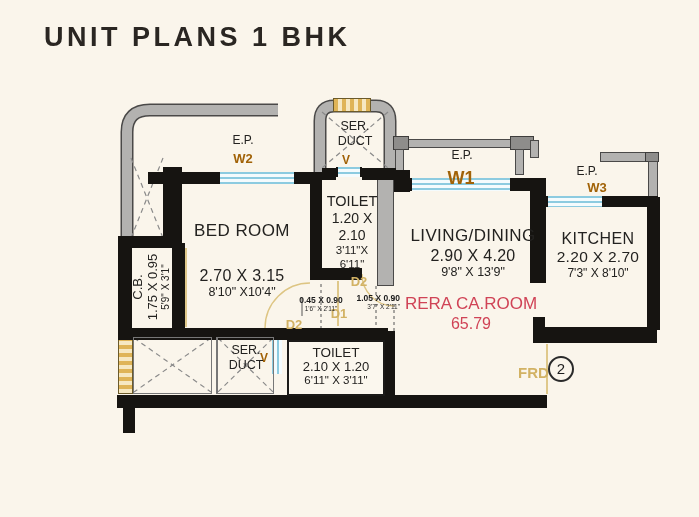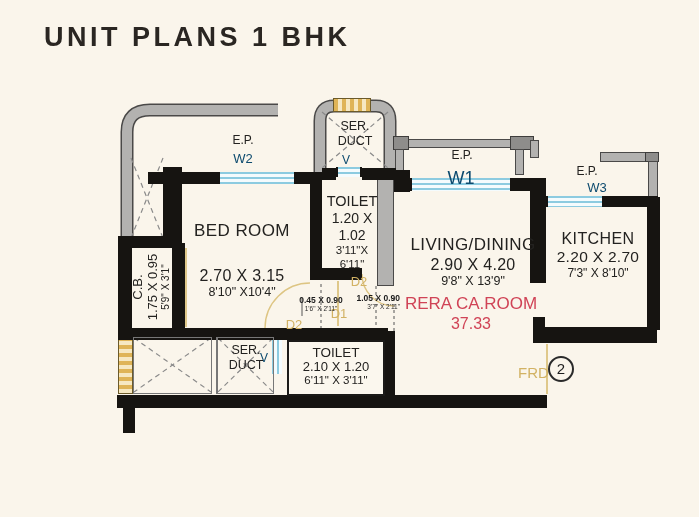--- a/index.html
+++ b/index.html
@@ -18,22 +18,22 @@
   svg.decor{position:absolute;left:0;top:0;pointer-events:none;}
   .w{position:absolute;background:#161411;}
   .g{position:absolute;background:#b3b2b0;border:1px solid #4a4948;box-sizing:border-box;}
   .gc{position:absolute;background:#8e8d8b;border:1px solid #3e3d3c;box-sizing:border-box;}
   .winh{position:absolute;background:repeating-linear-gradient(to bottom,#8ccbe0 0 2px,#f4fbfd 2px 5px);border-left:2px solid #161411;border-right:2px solid #161411;box-sizing:border-box;}
   .winv{position:absolute;background:repeating-linear-gradient(to right,#8ccbe0 0 2px,#f4fbfd 2px 5px);box-sizing:border-box;}
   .hatchv{position:absolute;background:repeating-linear-gradient(to right,#dfb457 0 4px,#f6e8c2 4px 8px);border:1px solid #6b5a2a;box-sizing:border-box;}
   .hatchh{position:absolute;background:repeating-linear-gradient(to bottom,#dfb457 0 4px,#f6e8c2 4px 8px);border:1px solid #6b5a2a;box-sizing:border-box;}
   .box{position:absolute;box-sizing:border-box;}
   .lbl{position:absolute;text-align:center;line-height:1.15;}
-  .cyan{color:#0c4a6e;font-weight:400;}
-  .tan{color:#d2b264;font-weight:400;}
+  .cyan{color:#a16207;font-weight:700;}
+  .tan{color:#d2b264;font-weight:700;}
   .red{color:#d04356;}
   .rm-name{font-size:16.5px;letter-spacing:.4px;}
   .rm-met{font-size:16px;letter-spacing:.3px;}
   .rm-imp{font-size:12.5px;}
   .rot{transform:rotate(-90deg);transform-origin:center center;}
   .badge{
     position:absolute;left:548px;top:356px;width:26px;height:26px;
     border:2px solid #2a2a2a;border-radius:50%;box-sizing:border-box;
     text-align:center;line-height:22px;font-size:15px;font-weight:500;color:#1d1d1d;
     background:transparent;
@@ -152,26 +152,26 @@
 
   <div class="lbl" style="left:162px;top:221px;width:160px;">
     <div class="rm-name" style="font-size:17px;line-height:20px;">BED ROOM</div>
     <div class="rm-met" style="line-height:19px;margin-top:25px;">2.70 X 3.15</div>
     <div class="rm-imp" style="line-height:15px;">8'10" X10'4"</div>
   </div>
 
   <div class="lbl" style="left:310px;top:193px;width:84px;">
     <div style="font-size:14.5px;line-height:17px;">TOILET</div>
     <div style="font-size:14px;line-height:17px;">1.20 X</div>
-    <div style="font-size:14px;line-height:16px;">1.02</div>
+    <div style="font-size:14px;line-height:16px;">2.10</div>
     <div style="font-size:11.5px;line-height:15px;">3'11"X</div>
     <div style="font-size:11.5px;line-height:13px;">6'11"</div>
   </div>
 
-  <div class="lbl" style="left:398px;top:226px;width:150px;margin-top:9px;">
+  <div class="lbl" style="left:398px;top:226px;width:150px;">
     <div class="rm-name" style="font-size:17px;line-height:20px;">LIVING/DINING</div>
     <div class="rm-met" style="line-height:19px;">2.90 X 4.20</div>
     <div class="rm-imp" style="line-height:15px;">9'8" X 13'9"</div>
   </div>
 
   <div class="lbl" style="left:528px;top:229px;width:140px;">
     <div class="rm-name" style="font-size:16px;line-height:19px;">KITCHEN</div>
     <div class="rm-met" style="font-size:15.5px;line-height:18px;">2.20 X 2.70</div>
     <div class="rm-imp" style="font-size:12px;line-height:15px;">7'3" X 8'10"</div>
   </div>
@@ -183,21 +183,21 @@
   </div>
 
   <div class="lbl rot" style="left:109px;top:264px;width:90px;height:46px;">
     <div style="font-size:13px;line-height:14px;">C.B.</div>
     <div style="font-size:13px;line-height:15px;">1.75 X 0.95</div>
     <div style="font-size:10px;line-height:12px;">5'9" X 3'1"</div>
   </div>
 
   <div class="lbl red" style="left:396px;top:294px;width:150px;">
     <div style="font-size:17px;line-height:19px;font-weight:500;">RERA CA.ROOM</div>
-    <div style="font-size:16px;line-height:21px;">37.33</div>
+    <div style="font-size:16px;line-height:21px;">65.79</div>
   </div>
 
   <div class="lbl tan" style="left:348px;top:275px;width:22px;font-size:13px;">D2</div>
   <div class="lbl tan" style="left:328px;top:307px;width:22px;font-size:13px;">D1</div>
   <div class="lbl tan" style="left:283px;top:318px;width:22px;font-size:13px;">D2</div>
   <div class="lbl tan" style="left:518px;top:364px;width:30px;font-size:15px;">FRD</div>
 
   <div class="lbl" style="left:296px;top:296px;width:50px;">
     <div class="tiny1">0.45 X 0.90</div>
     <div class="tiny2">1'6" X 2'11"</div>

